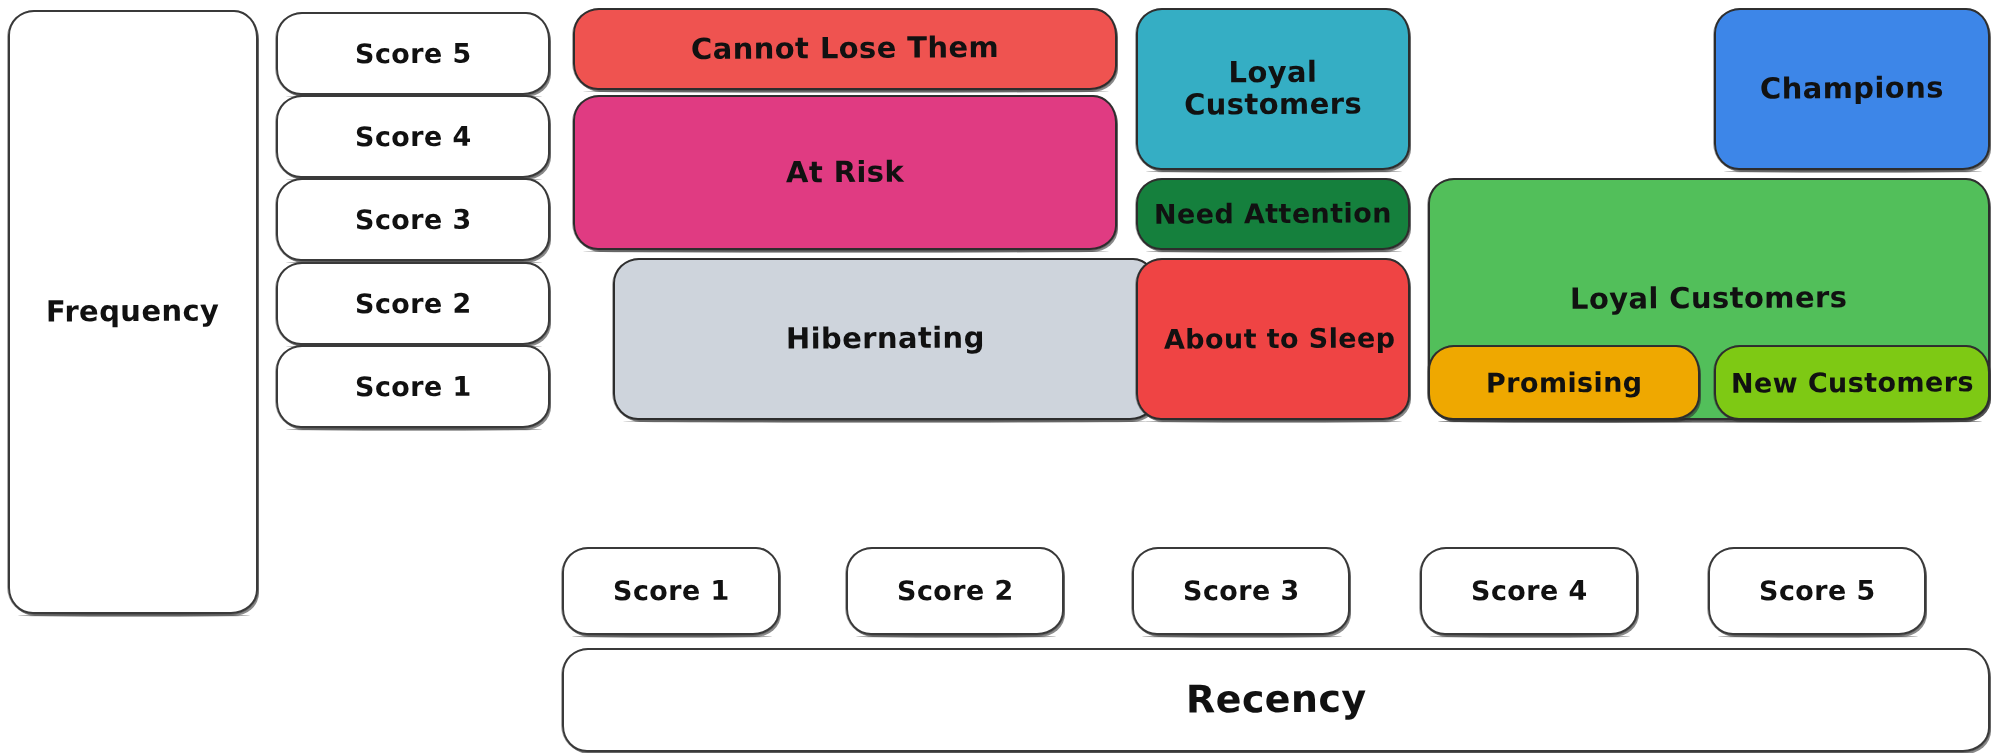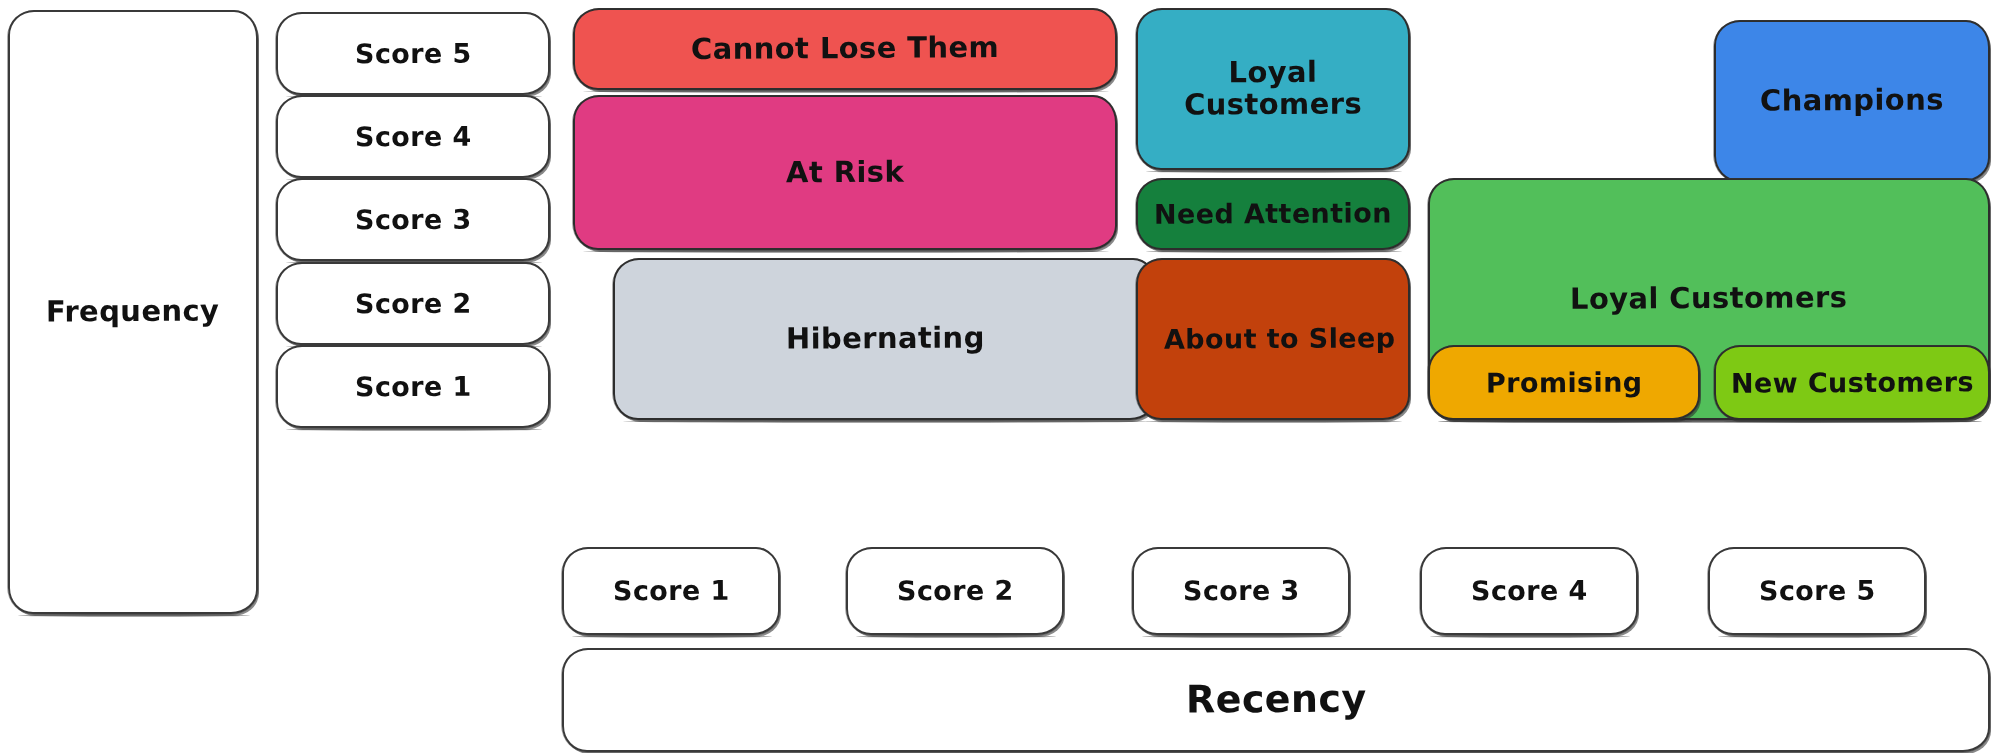--- a/index.html
+++ b/index.html
@@ -150,25 +150,25 @@
   </div>
 
   <div class="box filled seg" id="seg-loyal-teal" style="left:1136px; top:8px; width:274px; height:162px; background:#35aec4;">
     <span class="lbl">Loyal Customers</span>
   </div>
 
   <div class="box filled seg small" id="seg-need-attention" style="left:1136px; top:178px; width:274px; height:72px; background:#15803d;">
     <span class="lbl">Need Attention</span>
   </div>
 
-  <div class="box filled seg small" id="seg-about-to-sleep" style="left:1136px; top:258px; width:274px; height:162px; background:#c2410c;padding-left:24px;">
+  <div class="box filled seg small" id="seg-about-to-sleep" style="left:1136px; top:258px; width:274px; height:162px; background:#ef4444;padding-left:24px;">
     <span class="lbl">About to Sleep</span>
   </div>
 
-  <div class="box filled seg" id="seg-champions" style="left:1714px; top:20px; width:276px; height:162px; background:#3d86e8;">
+  <div class="box filled seg" id="seg-champions" style="left:1714px; top:8px; width:276px; height:162px; background:#3d86e8;">
     <span class="lbl">Champions</span>
   </div>
 
   <div class="box filled seg" id="seg-loyal-green" style="left:1428px; top:178px; width:562px; height:242px; background:#52bf5a;">
     <span class="lbl">Loyal Customers</span>
   </div>
 
   <div class="box filled seg small" id="seg-promising" style="left:1428px; top:345px; width:272px; height:75px; background:#efa800;">
     <span class="lbl">Promising</span>
   </div>

